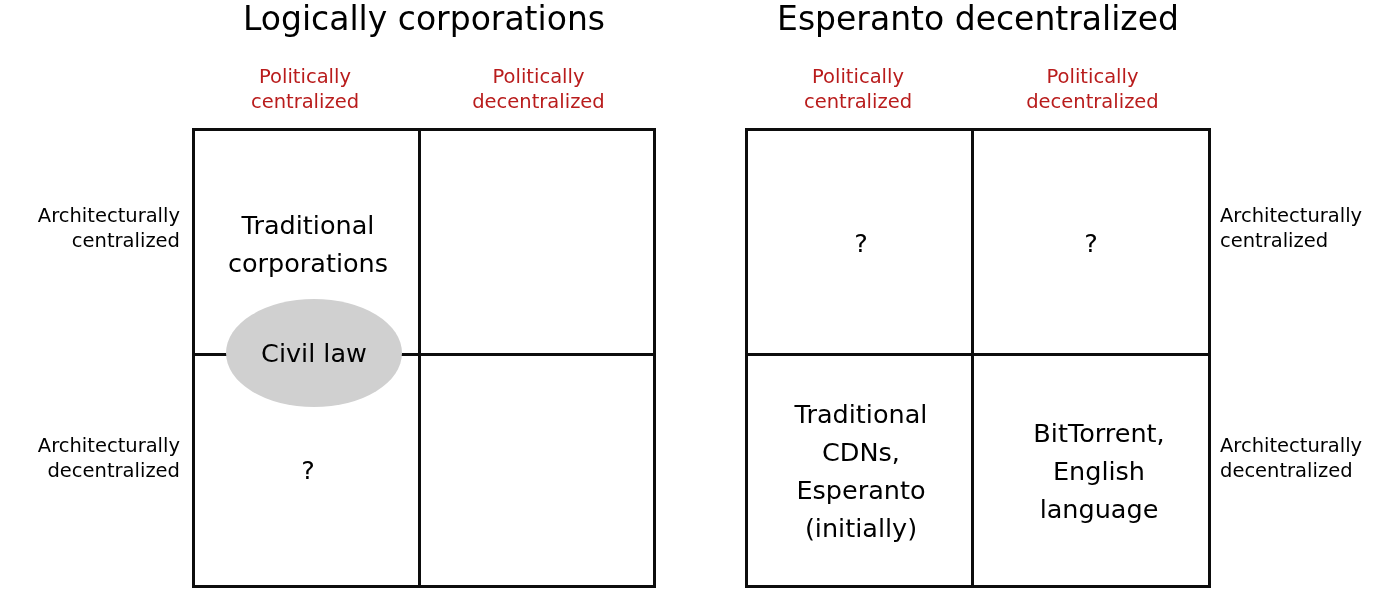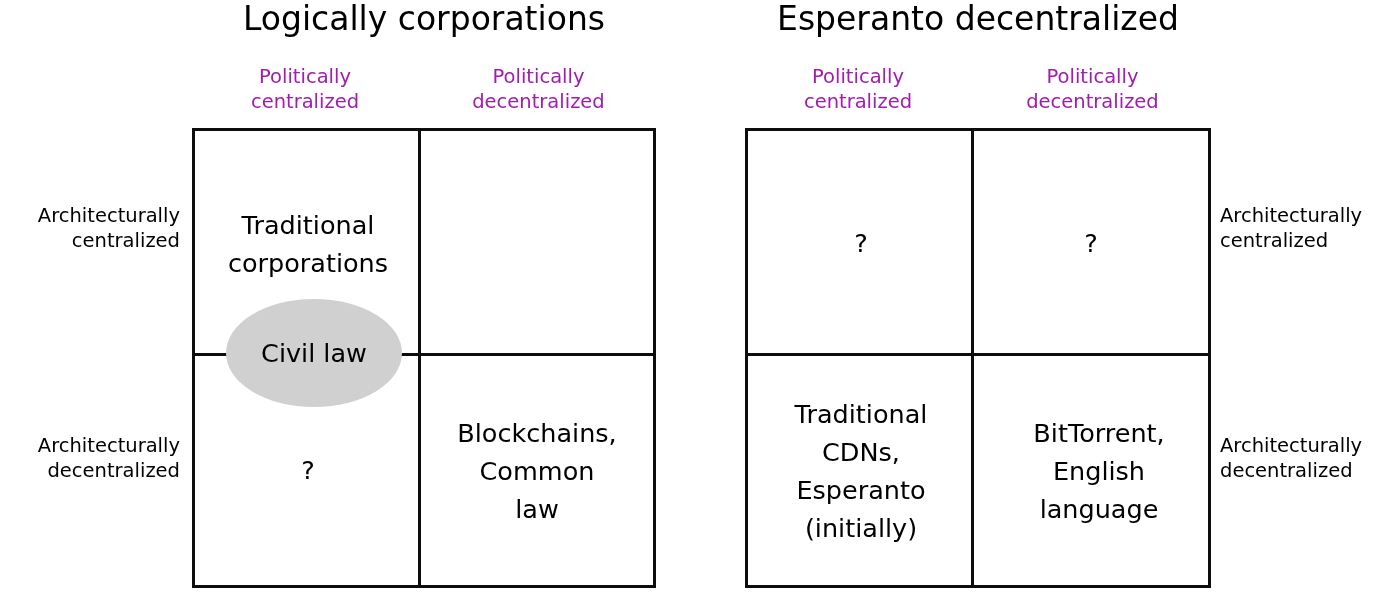--- a/index.html
+++ b/index.html
@@ -26,21 +26,21 @@
     text-align: center;
     white-space: nowrap;
     color: #000;
   }
 
   
   .col-header {
     font-size: 19.5px;
     line-height: 25px;
     text-align: center;
-    color: #a21caf;
+    color: #b91c1c;
   }
 
   
   .row-label {
     font-size: 19.5px;
     line-height: 25px;
     color: #000;
   }
   .row-label.right-align { text-align: right; }
   .row-label.left-align  { text-align: left; }
@@ -123,25 +123,20 @@
   <div class="vdiv" style="left:223px;"></div>
   <div class="hdiv" style="top:222px;"></div>
 
   <div class="cell" style="left:0px; top:0px; width:226px; height:225px;">
     <span class="cell-text">Traditional
 corporations</span>
   </div>
   <div class="cell" style="left:0px; top:225px; width:226px; height:229px;">
     <span class="cell-text qmark">?</span>
   </div>
-  <div class="cell" style="left:226px; top:225px; width:232px; height:229px;">
-    <span class="cell-text">Blockchains,
-Common
-law</span>
-  </div>
 </div>
 
 <div class="ellipse" style="left:226px; top:299px; width:176px; height:108px; background:#d0d0d0;">
   <span class="ellipse-text">Civil law</span>
 </div>
 
 <div class="abs group-title" style="left:745px; top:0px; width:466px;">Esperanto decentralized</div>
 
 <div class="abs col-header" style="left:745px; top:64px; width:226px; white-space:pre-line;">Politically
 centralized</div>

